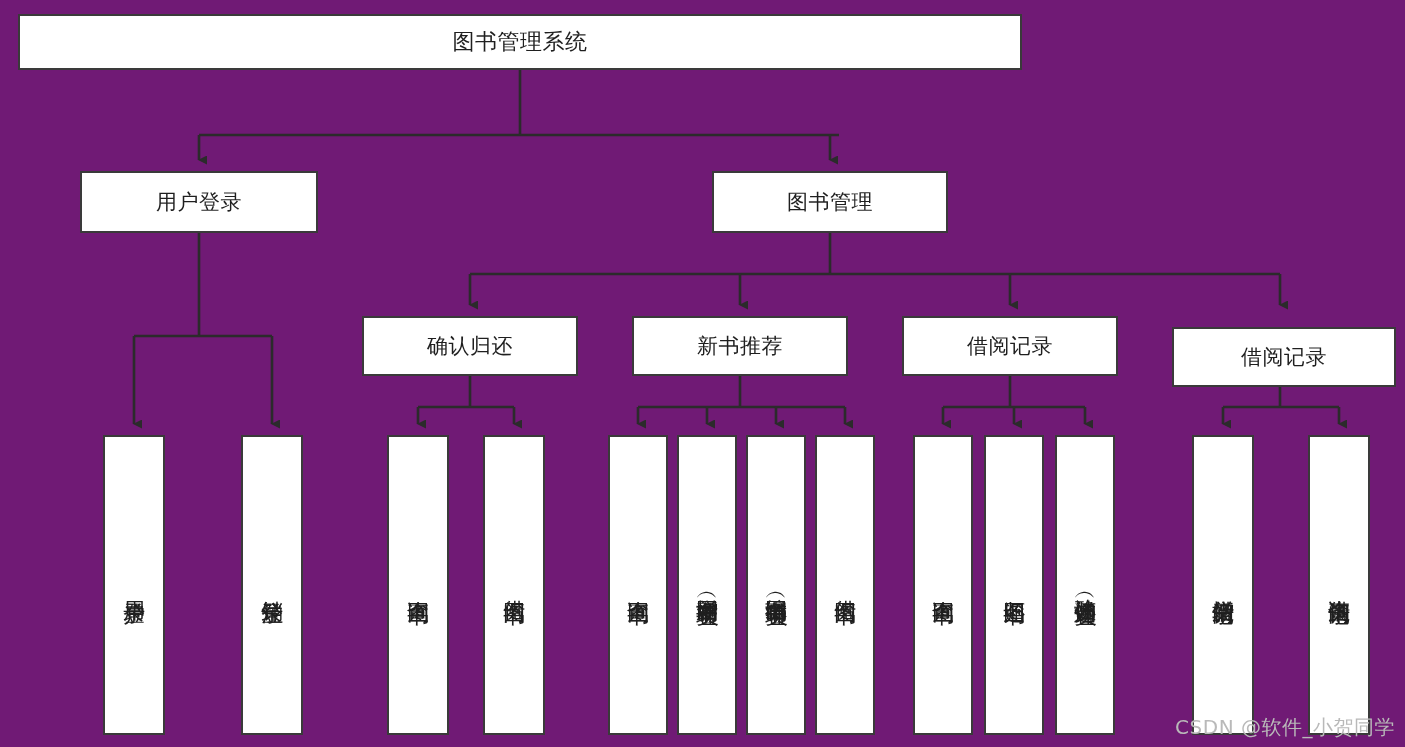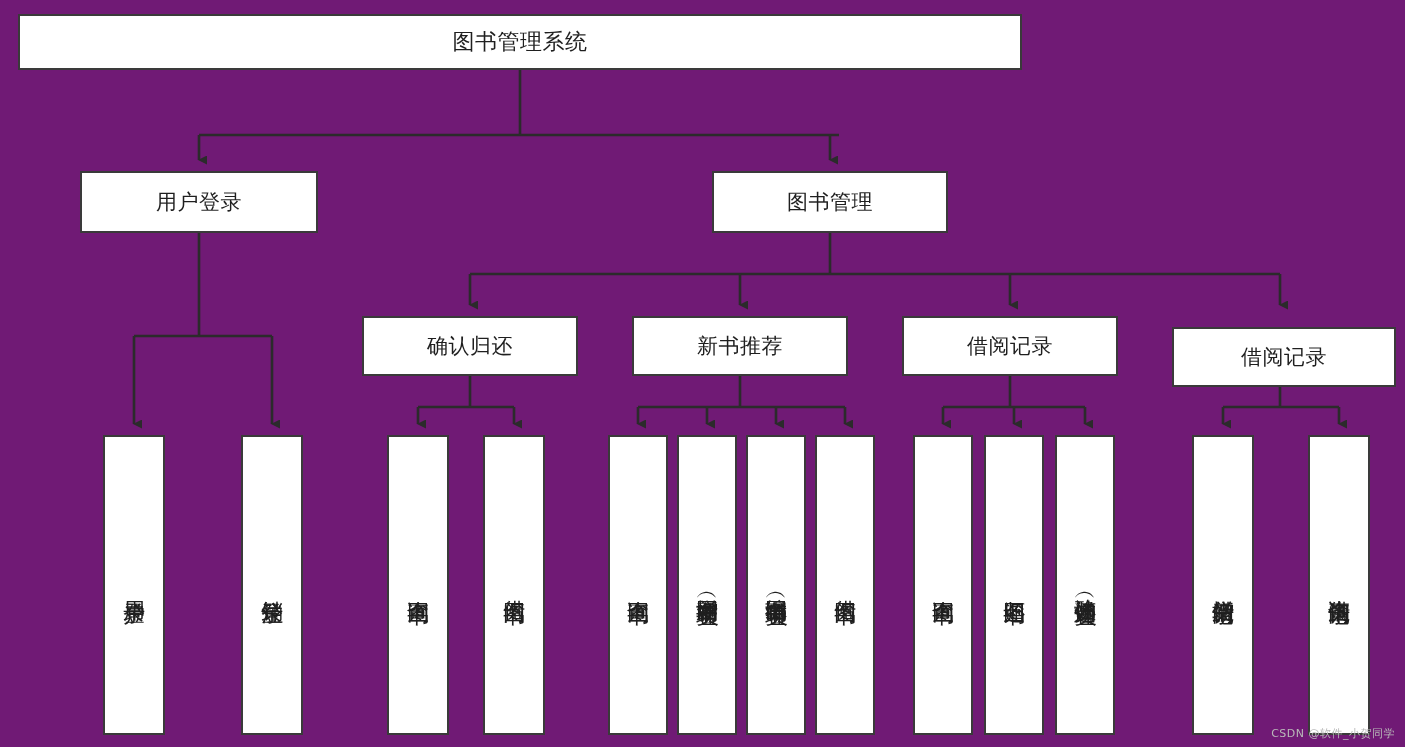--- a/index.html
+++ b/index.html
@@ -63,21 +63,21 @@
     text-orientation: upright;
     font-size: 22px;
     line-height: 1.02;
     letter-spacing: 1px;
     max-height: 100%;
   }
   .watermark {
     position: absolute;
     right: 10px;
     bottom: 6px;
-    font-size: 11px;
+    font-size: 20px;
     color: #b9b9b9;
     letter-spacing: 0.5px;
     white-space: nowrap;
   }
 </style>
 </head>
 <body>
 
 <div id="diagram-root">
 

